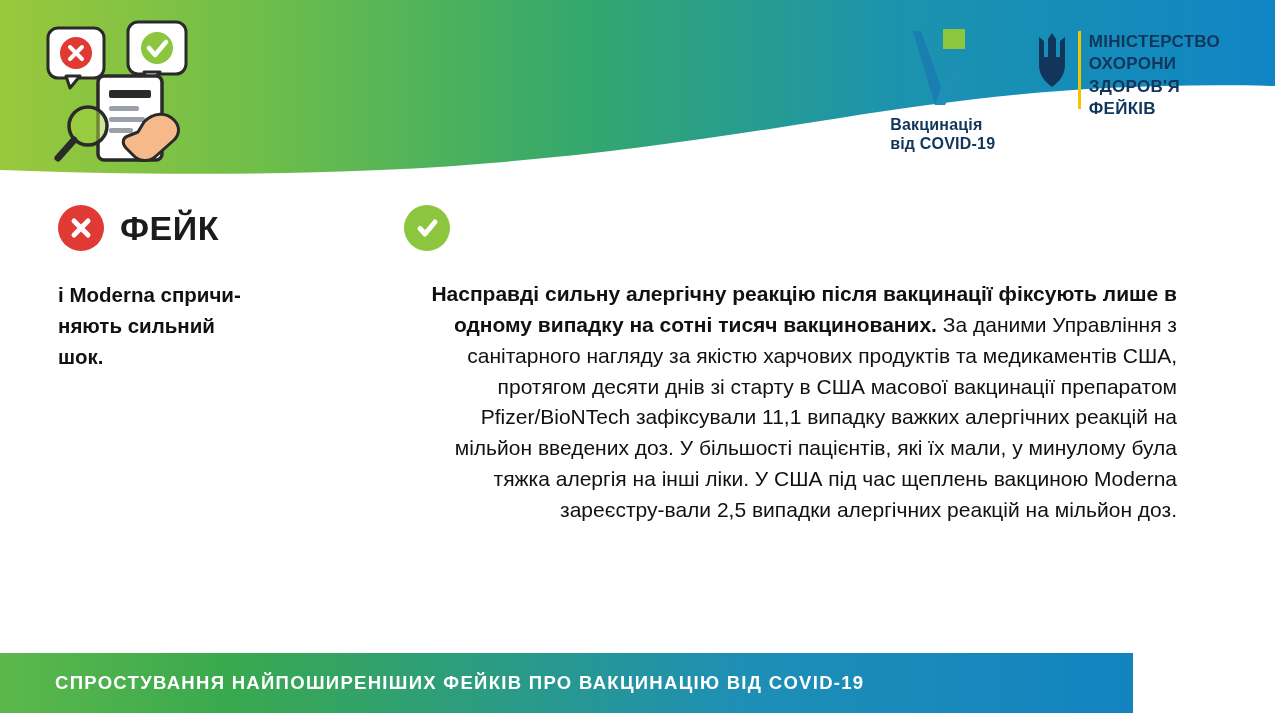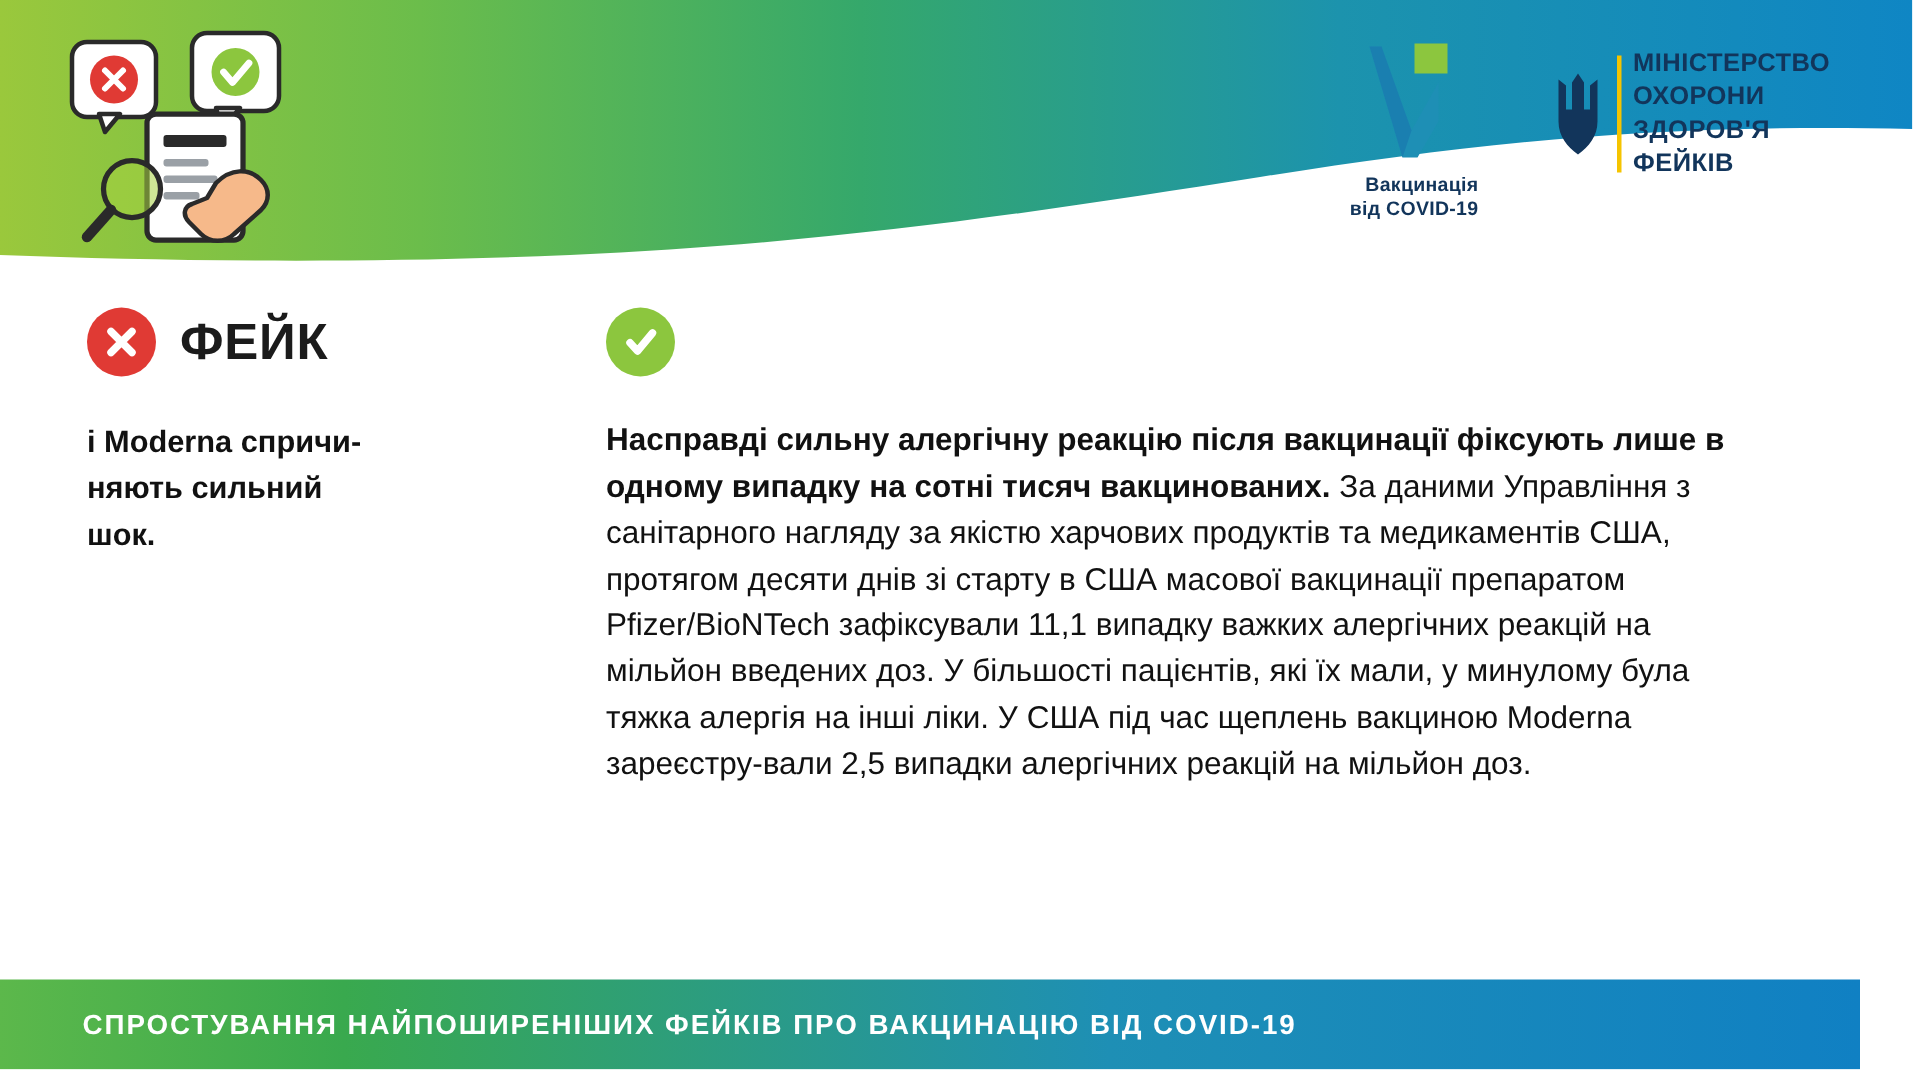--- a/index.html
+++ b/index.html
@@ -46,30 +46,30 @@
     gap: 26px;
   }
   .vaccination-logo {
     display: flex;
     flex-direction: column;
     align-items: center;
     width: 130px;
   }
   .vaccination-logo .caption {
     margin-top: 6px;
-    text-align: right;
-    font-size: 13px;
+    text-align: left;
+    font-size: 16px;
     font-weight: bold;
     color: #12355b;
     line-height: 1.2;
     letter-spacing: .2px;
   }
   .moz-logo {
     display: flex;
-    align-items: center;
+    align-items: flex-start;
     gap: 8px;
     padding-top: 6px;
   }
   .moz-divider {
     width: 3px;
     height: 78px;
     background: #f5c400;
   }
   .moz-text {
     font-size: 17px;
@@ -118,28 +118,29 @@
   .fake-text {
     font-size: 20.5px;
     font-weight: bold;
     line-height: 1.52;
     color: #111;
   }
   .fact-text {
     font-size: 21px;
     line-height: 1.47;
     color: #111;
+    text-align: right;
   }
   .fact-text .lead { font-weight: bold; }
 
   
   .footer {
     position: absolute;
     left: 0; bottom: 0;
-    width: 1240px;
+    width: 1133px;
     height: 75px;
     overflow: hidden;
   }
   .footer-bar {
     position: absolute;
     left: 0; bottom: 0;
     width: 1275px;
     height: 60px;
     background: linear-gradient(90deg, #5cb84b 0%, #39a94e 18%, #1e8fb5 58%, #0f7fc4 100%);
   }

